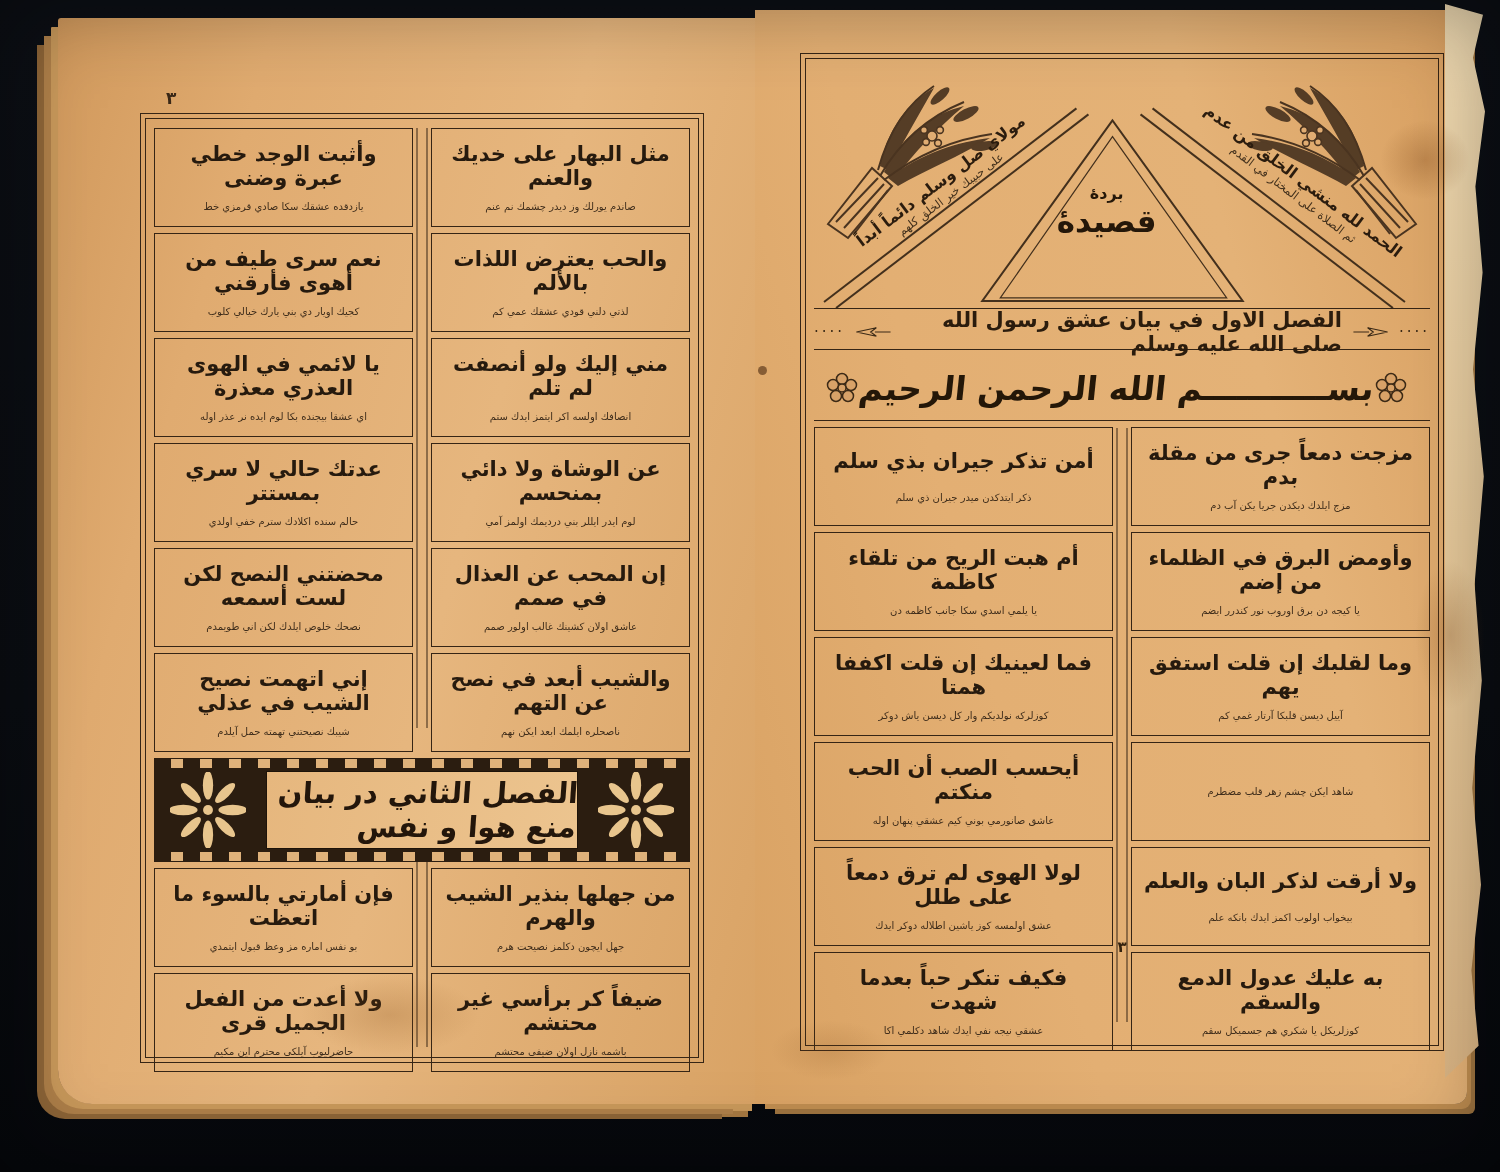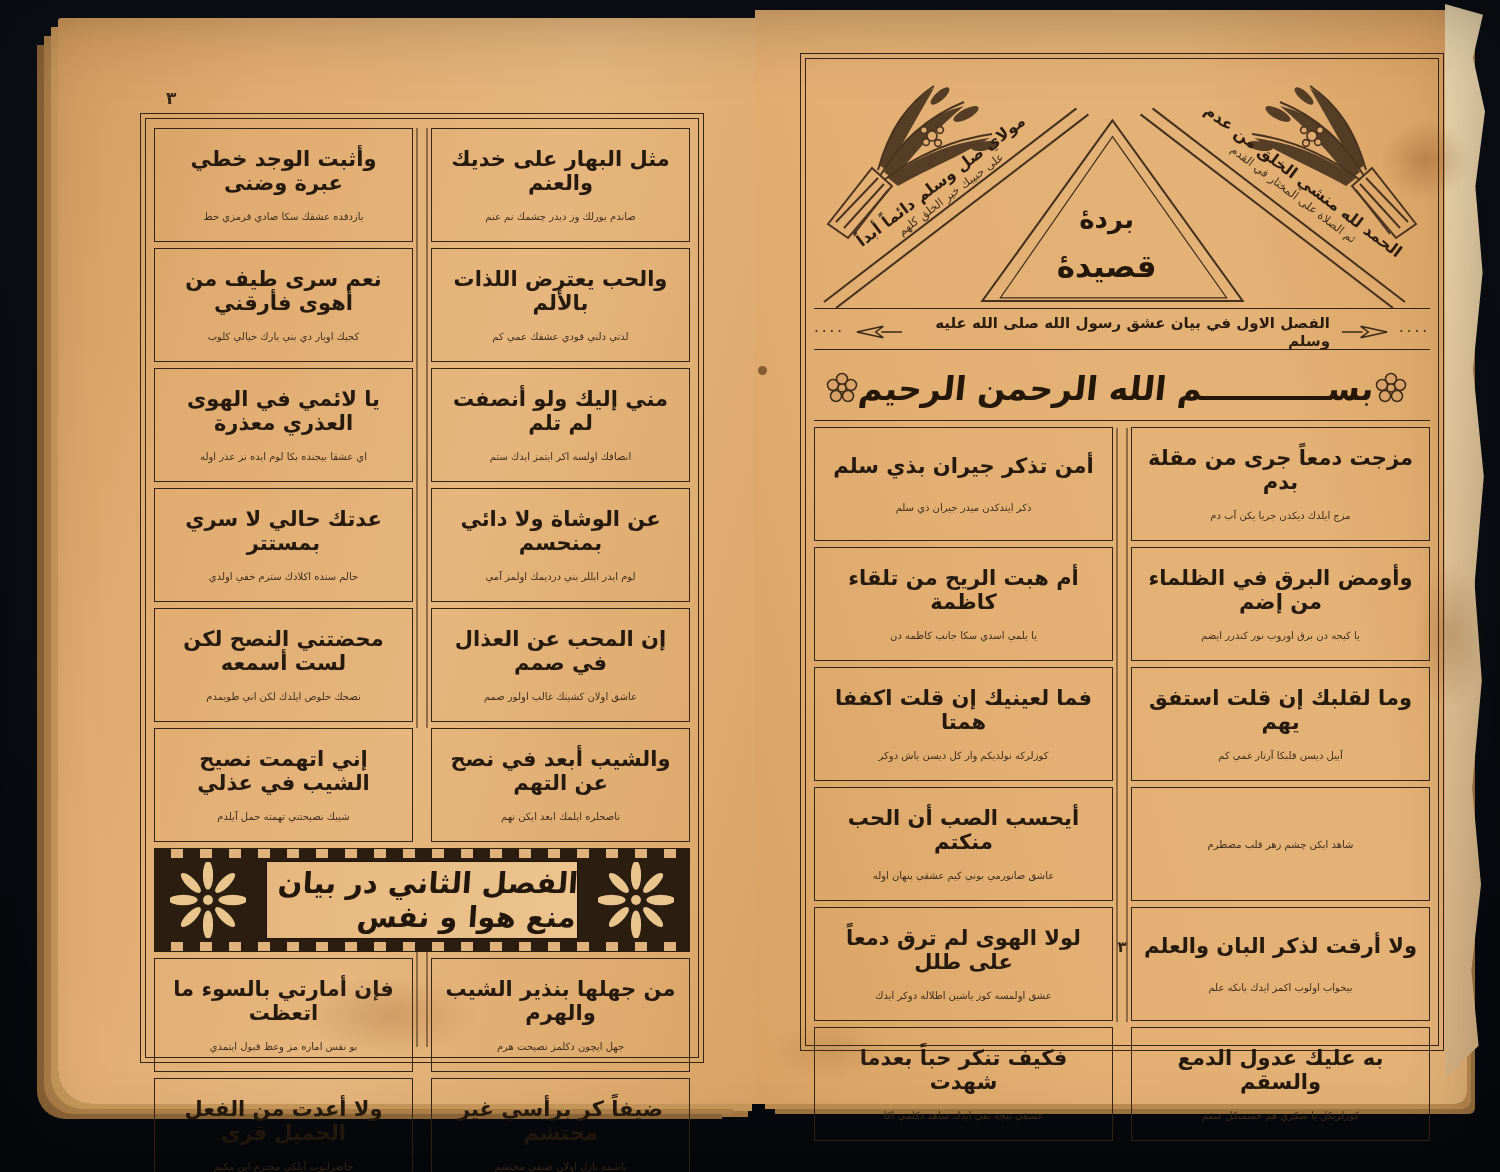--- a/index.html
+++ b/index.html
@@ -30,21 +30,21 @@
     background:linear-gradient(180deg,#eed9b1 0%,#e4c697 55%,#d8b383 100%);
     clip-path:polygon(0 0,95% 1%,70% 5%,100% 10%,76% 17%,94% 25%,70% 34%,97% 44%,74% 54%,92% 63%,68% 73%,90% 82%,66% 90%,84% 97%,0 100%);}
   .stain{position:absolute;border-radius:50%;pointer-events:none;z-index:7;}
 
   
   .frame{position:absolute;border:1.6px solid var(--ink);}
   .frame::before{content:'';position:absolute;inset:4px;border:1px solid var(--ink);pointer-events:none;}
   .frame-left{left:82px;top:95px;width:562px;height:948px;}
   .frame-right{left:45px;top:43px;width:642px;height:996px;}
   .fcontent{position:absolute;inset:0;padding:14px 13px;display:flex;flex-direction:column;gap:6px;}
-  .vrow{display:flex;flex-direction:row-reverse;gap:18px;height:114px;flex:0 0 auto;}
+  .vrow{display:flex;flex-direction:row-reverse;gap:18px;height:99px;flex:0 0 auto;}
   .cell{flex:1;border:1.5px solid var(--ink);display:flex;flex-direction:column;justify-content:space-evenly;
     padding:4px 10px;direction:rtl;}
   .ar{font-size:21px;font-weight:bold;line-height:1.12;text-align:center;color:#261a0e;letter-spacing:0;}
   .tr{font-size:10px;line-height:1.1;text-align:center;color:#3f2d1b;}
   .divider{position:absolute;left:50%;transform:translateX(-50%);width:9px;
     border-left:1.3px solid var(--ink);border-right:1.3px solid var(--ink);pointer-events:none;}
 
   
   .band{position:relative;height:104px;flex:0 0 auto;background:var(--band-dark);
     display:flex;align-items:center;justify-content:center;overflow:hidden;}
@@ -63,26 +63,26 @@
   .header{position:relative;height:240px;flex:0 0 auto;border-bottom:1.5px solid var(--ink);overflow:hidden;}
   .header svg.lines{position:absolute;inset:0;width:100%;height:100%;}
   .foliage{position:absolute;top:4px;width:205px;height:180px;}
   .foliage.left{left:0;} .foliage.right{right:0;transform:scaleX(-1);}
   .diag{position:absolute;width:250px;text-align:center;direction:rtl;z-index:3;}
   .diag .d-main{font-size:16px;font-weight:bold;color:#2b1c0e;}
   .diag .d-sub{font-size:11.5px;color:#42301c;}
   .diag-left{left:6px;top:102px;transform:rotate(-37deg);}
   .diag-right{right:6px;top:102px;transform:rotate(37deg);}
   .burda-title{position:absolute;left:47.5%;top:116px;transform:translateX(-50%);text-align:center;z-index:3;direction:rtl;}
-  .burda-title .t1{font-size:26px;font-weight:bold;color:#241709;margin-top:20px;}
-  .burda-title .t2{font-size:31px;font-weight:bold;color:#241709;margin-top:14px;}
+  .burda-title .t1{font-size:16px;font-weight:bold;color:#241709;}
+  .burda-title .t2{font-size:31px;font-weight:bold;color:#241709;margin-top:0;}
 
   .chapter{height:34px;flex:0 0 auto;display:flex;align-items:center;justify-content:center;gap:10px;
     border-bottom:1.5px solid var(--ink);direction:rtl;}
-  .chapter-text{font-size:15px;font-weight:bold;color:#2b1c0d;}
+  .chapter-text{font-size:21px;font-weight:bold;color:#2b1c0d;}
   .dots{font-size:15px;letter-spacing:3px;color:#3a2916;}
   .basmala-row{height:64px;flex:0 0 auto;display:flex;align-items:center;justify-content:space-between;
     padding:0 22px;border-bottom:1.5px solid var(--ink);direction:rtl;}
   .basmala{font-size:33px;font-weight:bold;color:#241708;transform:skewX(-6deg);white-space:nowrap;}
   .rosette{width:34px;height:34px;flex:0 0 auto;}
   .signature{position:absolute;left:50%;transform:translateX(-50%);font-size:15px;font-weight:bold;color:#33220f;z-index:4;}
   .folio{position:absolute;left:108px;top:70px;font-size:17px;font-weight:bold;color:#3a2817;z-index:5;}
 </style>
 </head>
 <body>

